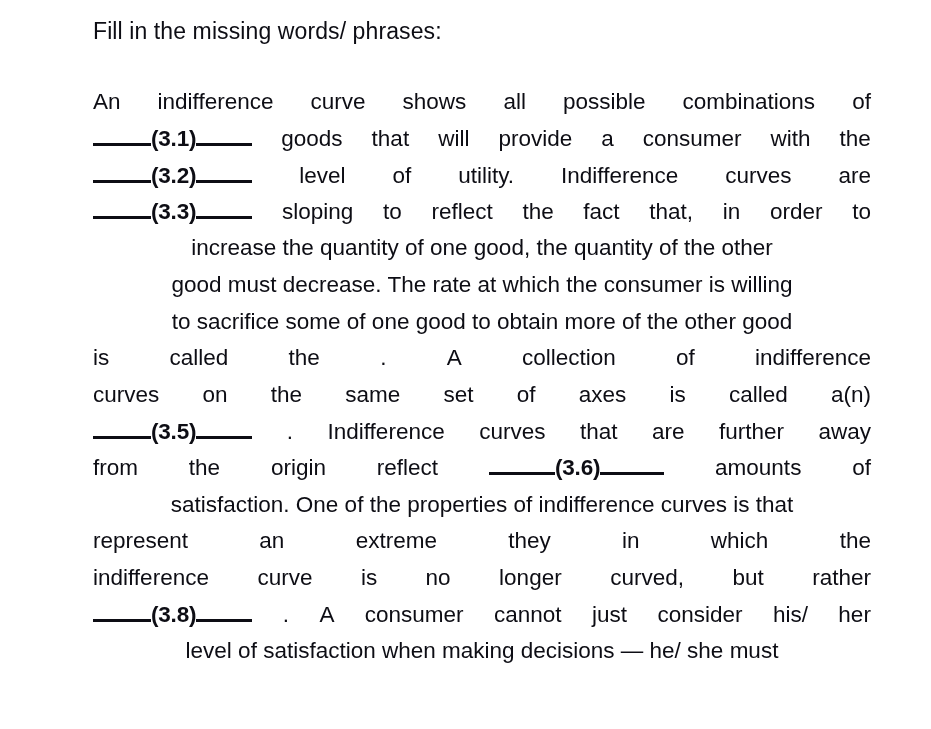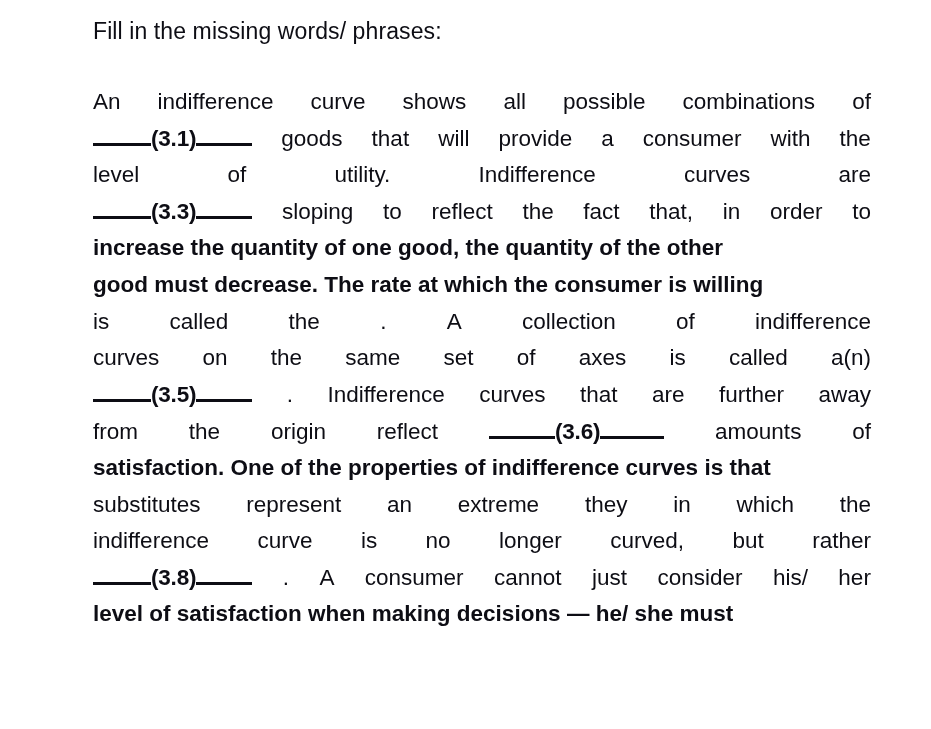--- a/index.html
+++ b/index.html
@@ -50,22 +50,21 @@
     height: 36.6px;
     font-size: 22.5px;
     white-space: pre;
   }
   
   .line.justify {
     justify-content: space-between;
   }
   
   .line.flush {
-    justify-content: flex-start;
-    font-weight: bold;
+    justify-content: center;
   }
 
   .w {
     display: inline-block;
     white-space: pre;
   }
 
   
   .blank {
     display: inline-flex;
@@ -93,28 +92,29 @@
 </head>
 <body>
 
 <div class="page">
 
   <div class="heading">Fill in the missing words/ phrases:</div>
 
   <div class="body-block">
       <div class="line justify"><span class="w">An</span><span class="w">indifference</span><span class="w">curve</span><span class="w">shows</span><span class="w">all</span><span class="w">possible</span><span class="w">combinations</span><span class="w">of</span></div>
       <div class="line justify"><span class="blank"><span class="rule pre"></span><span class="num">(3.1)</span><span class="rule post"></span></span><span class="w">goods</span><span class="w">that</span><span class="w">will</span><span class="w">provide</span><span class="w">a</span><span class="w">consumer</span><span class="w">with</span><span class="w">the</span></div>
-      <div class="line justify"><span class="w">level</span><span class="w">of</span><span class="w">utility.</span><span class="w">Indifference</span><span class="w">curves</span><span class="w">are</span></div>
+      <div class="line justify"><span class="blank"><span class="rule pre"></span><span class="num">(3.2)</span><span class="rule post"></span></span><span class="w">level</span><span class="w">of</span><span class="w">utility.</span><span class="w">Indifference</span><span class="w">curves</span><span class="w">are</span></div>
       <div class="line justify"><span class="blank"><span class="rule pre"></span><span class="num">(3.3)</span><span class="rule post"></span></span><span class="w">sloping</span><span class="w">to</span><span class="w">reflect</span><span class="w">the</span><span class="w">fact</span><span class="w">that,</span><span class="w">in</span><span class="w">order</span><span class="w">to</span></div>
       <div class="line flush" style="white-space: pre;"><span class="w">increase the quantity of one good, the quantity of the other</span></div>
       <div class="line flush" style="white-space: pre;"><span class="w">good must decrease. The rate at which the consumer is willing</span></div>
+      <div class="line flush" style="white-space: pre;"><span class="w">to sacrifice some of one good to obtain more of the other good</span></div>
       <div class="line justify"><span class="w">is</span><span class="w">called</span><span class="w">the</span><span class="w">.</span><span class="w">A</span><span class="w">collection</span><span class="w">of</span><span class="w">indifference</span></div>
       <div class="line justify"><span class="w">curves</span><span class="w">on</span><span class="w">the</span><span class="w">same</span><span class="w">set</span><span class="w">of</span><span class="w">axes</span><span class="w">is</span><span class="w">called</span><span class="w">a(n)</span></div>
       <div class="line justify"><span class="blank"><span class="rule pre"></span><span class="num">(3.5)</span><span class="rule post"></span></span><span class="w">.</span><span class="w">Indifference</span><span class="w">curves</span><span class="w">that</span><span class="w">are</span><span class="w">further</span><span class="w">away</span></div>
       <div class="line justify"><span class="w">from</span><span class="w">the</span><span class="w">origin</span><span class="w">reflect</span><span class="blank w-wide"><span class="rule pre"></span><span class="num">(3.6)</span><span class="rule post"></span></span><span class="w">amounts</span><span class="w">of</span></div>
       <div class="line flush" style="white-space: pre;"><span class="w">satisfaction. One of the properties of indifference curves is that</span></div>
-      <div class="line justify"><span class="w">substitutes</span><span class="w">represent</span><span class="w">an</span><span class="w">extreme</span><span class="w">they</span><span class="w">in</span><span class="w">which</span><span class="w">the</span></div>
+      <div class="line justify"><span class="w">represent</span><span class="w">an</span><span class="w">extreme</span><span class="w">they</span><span class="w">in</span><span class="w">which</span><span class="w">the</span></div>
       <div class="line justify"><span class="w">indifference</span><span class="w">curve</span><span class="w">is</span><span class="w">no</span><span class="w">longer</span><span class="w">curved,</span><span class="w">but</span><span class="w">rather</span></div>
       <div class="line justify"><span class="blank"><span class="rule pre"></span><span class="num">(3.8)</span><span class="rule post"></span></span><span class="w">.</span><span class="w">A</span><span class="w">consumer</span><span class="w">cannot</span><span class="w">just</span><span class="w">consider</span><span class="w">his/</span><span class="w">her</span></div>
       <div class="line flush" style="white-space: pre;"><span class="w">level of satisfaction when making decisions — he/ she must</span></div>
     </div>
 
 </div>
 
 </body></html>

